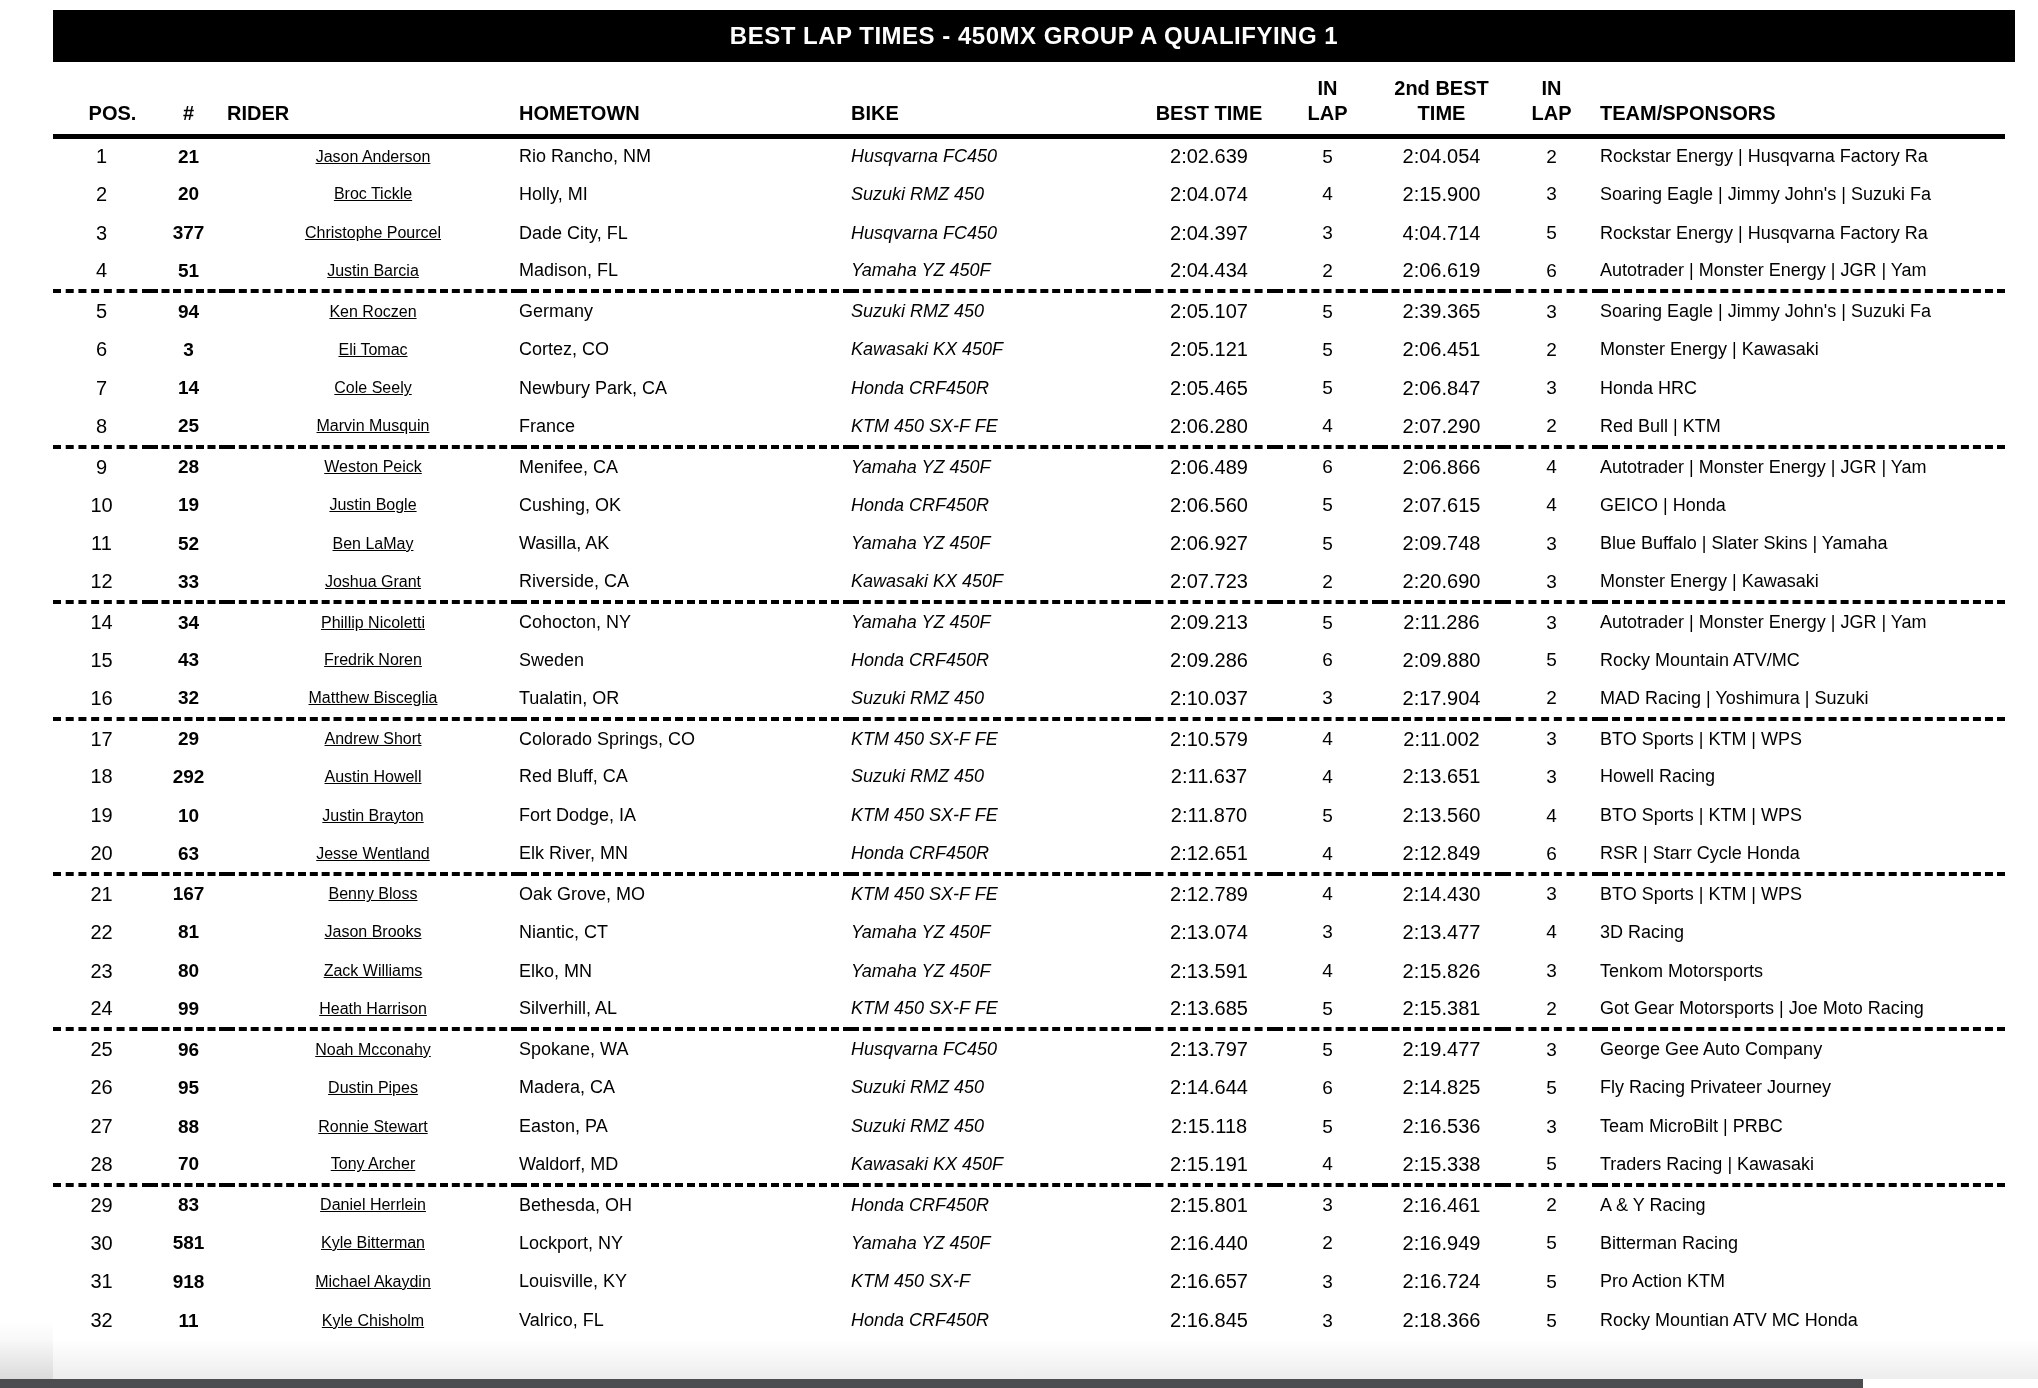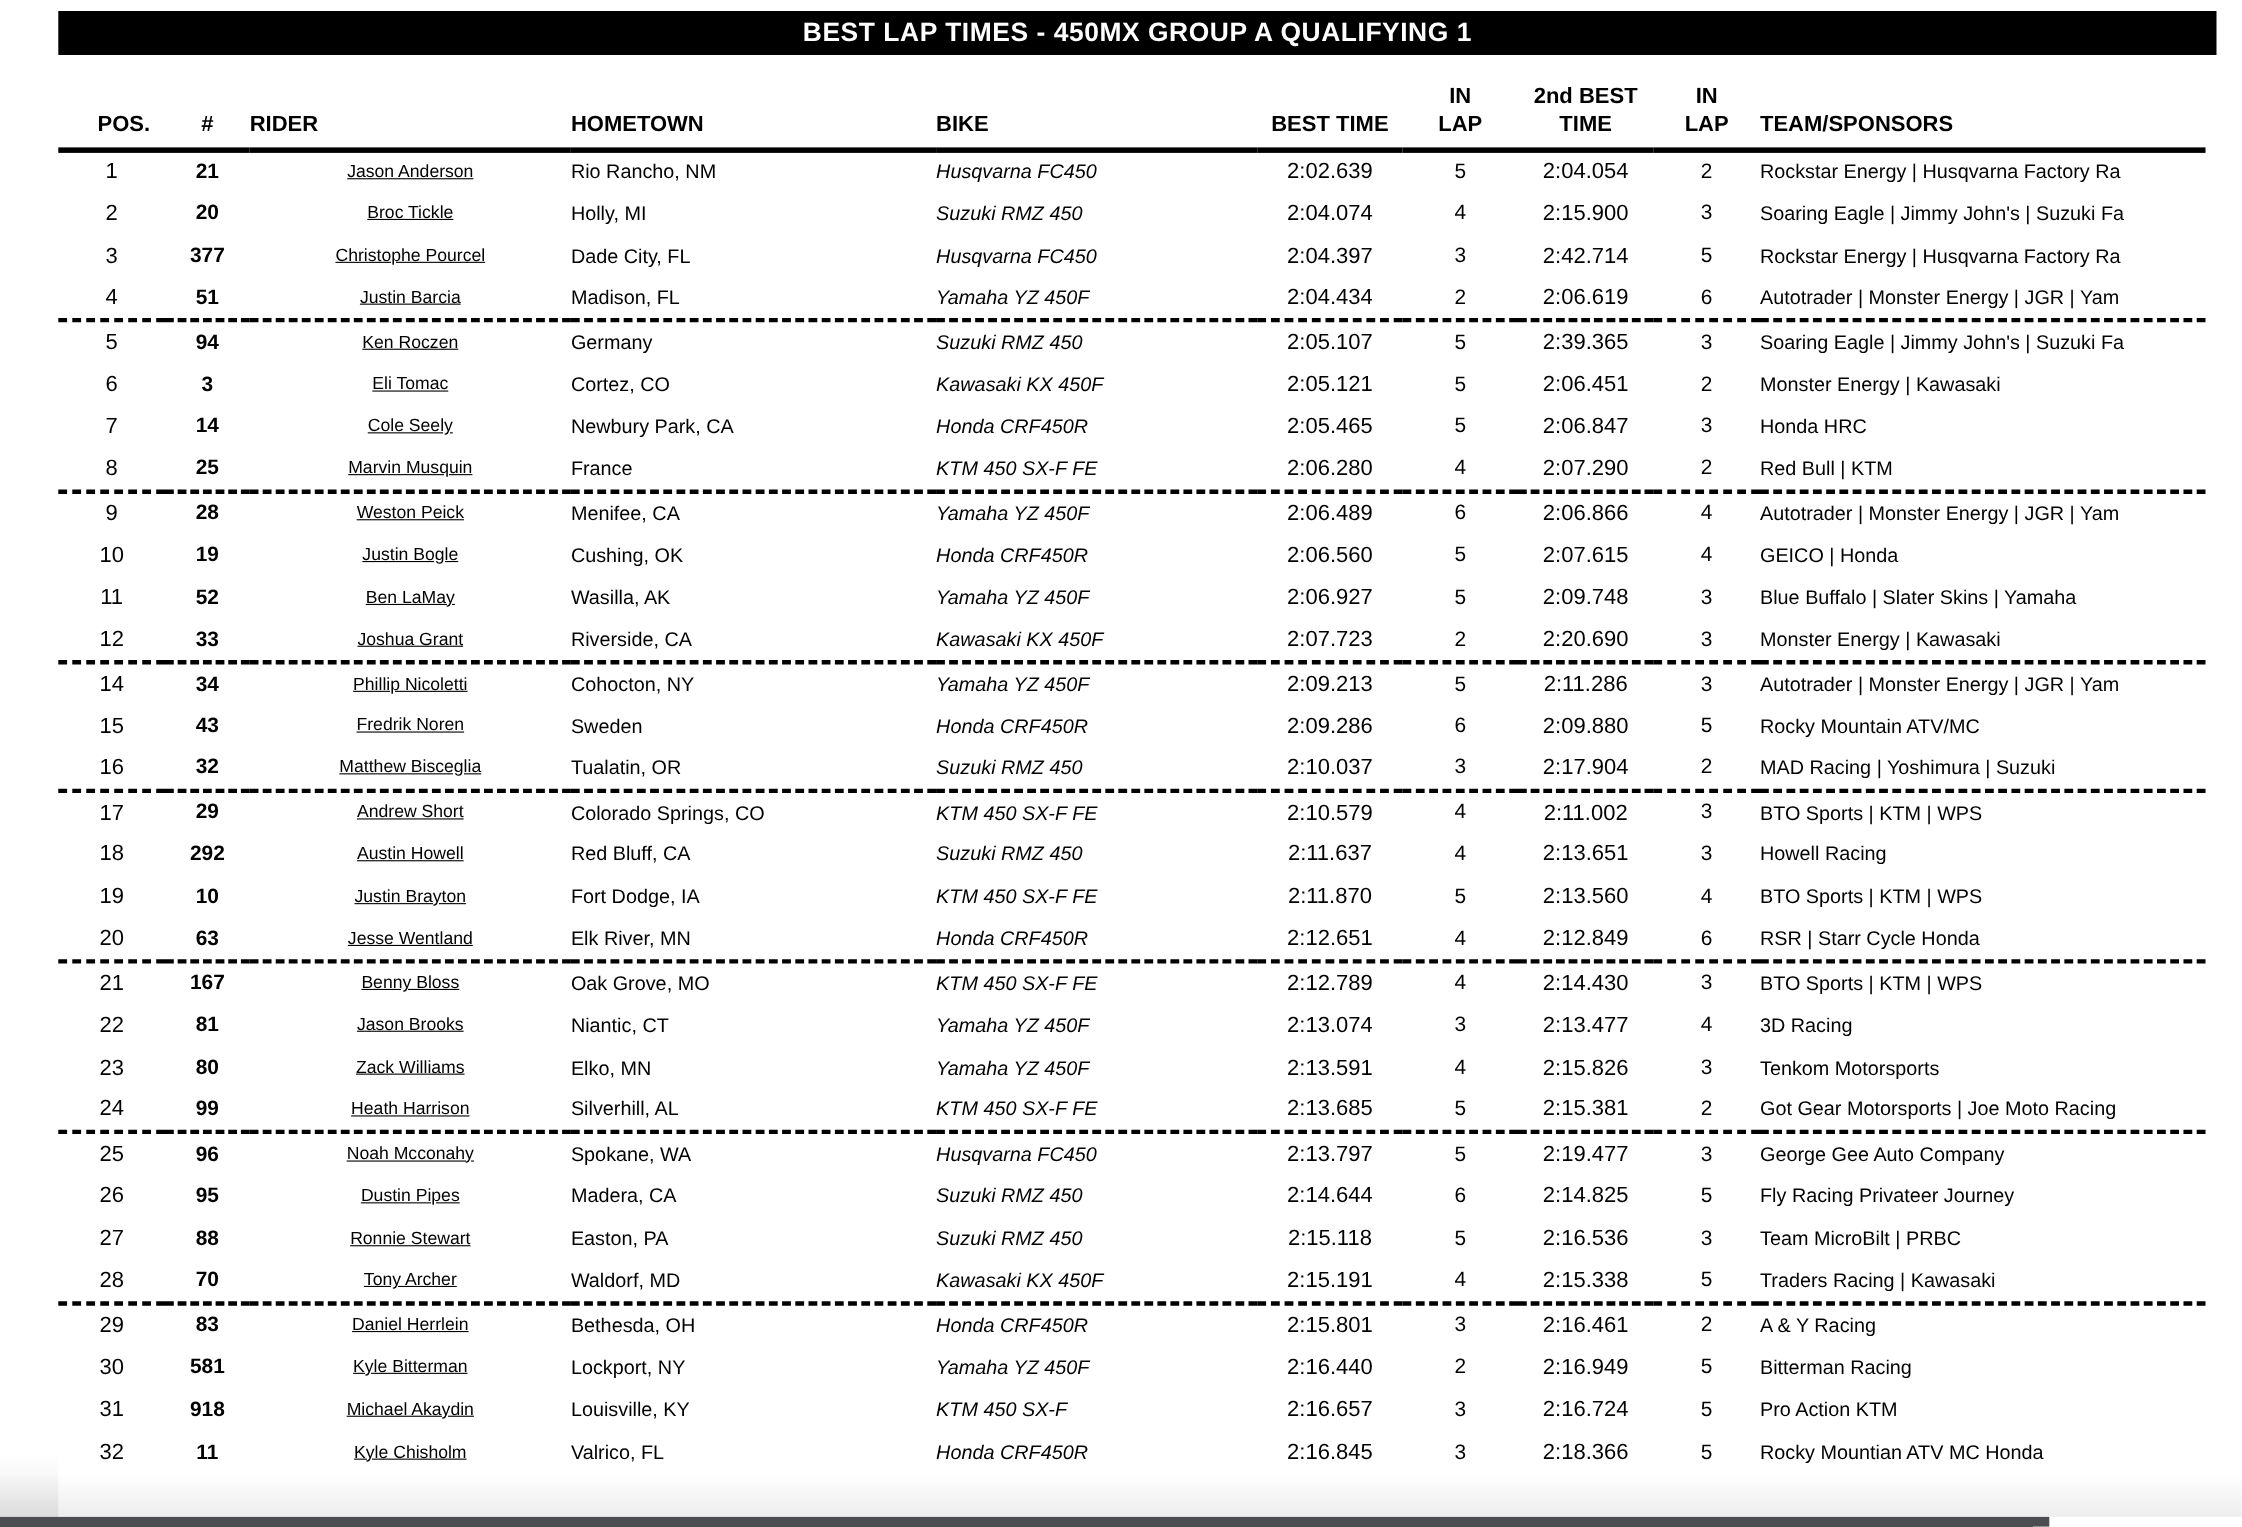--- a/index.html
+++ b/index.html
@@ -1,20 +1,20 @@
 <!DOCTYPE html>
 <html><head>
 <meta charset="utf-8">
 <style>
   * { margin:0; padding:0; box-sizing:border-box; }
   html,body { width:2038px; height:1388px; overflow:hidden; background:#ffffff;
               font-family:"Liberation Sans", sans-serif; color:#000; }
   .page { position:relative; width:2038px; height:1388px; background:#fff; }
 
-  .title-bar { position:absolute; left:53px; top:10px; width:1962px; height:40px;
+  .title-bar { position:absolute; left:53px; top:10px; width:1962px; height:52px;
                background:#000; display:flex; align-items:center; justify-content:center; }
   .title-bar span { color:#fff; font-weight:bold; font-size:24px; letter-spacing:.5px; }
 
   table.results { position:absolute; left:53px; top:50px; width:1952px;
                   border-collapse:collapse; table-layout:fixed; }
   thead tr { height:86px; }
   th { vertical-align:bottom; padding-bottom:8px; font-size:20px; font-weight:bold;
        border-bottom:5px solid #000; line-height:1.25; }
   th.h-left { text-align:left; }
   th.h-center { text-align:center; }
@@ -112,21 +112,21 @@
     <td class="c-team">Soaring Eagle | Jimmy John's | Suzuki Fa</td>
   </tr>
         <tr>
     <td class="c-pos">3</td>
     <td class="c-num">377</td>
     <td class="c-rider">Christophe Pourcel</td>
     <td class="c-town">Dade City, FL</td>
     <td class="c-bike">Husqvarna FC450</td>
     <td class="c-best">2:04.397</td>
     <td class="c-lap">3</td>
-    <td class="c-2nd">2:42.714</td>
+    <td class="c-2nd">4:04.714</td>
     <td class="c-lap">5</td>
     <td class="c-team">Rockstar Energy | Husqvarna Factory Ra</td>
   </tr>
         <tr class="group-end">
     <td class="c-pos">4</td>
     <td class="c-num">51</td>
     <td class="c-rider">Justin Barcia</td>
     <td class="c-town">Madison, FL</td>
     <td class="c-bike">Yamaha YZ 450F</td>
     <td class="c-best">2:04.434</td>

